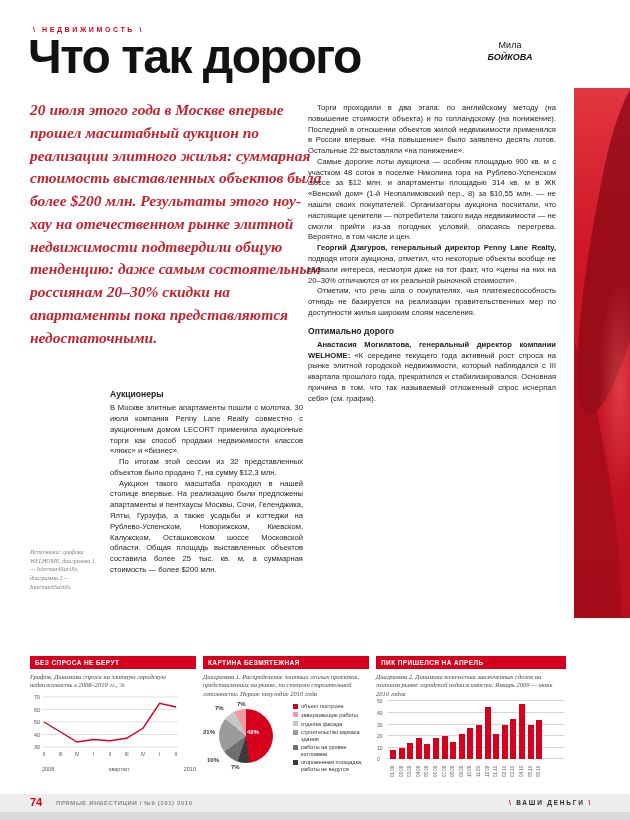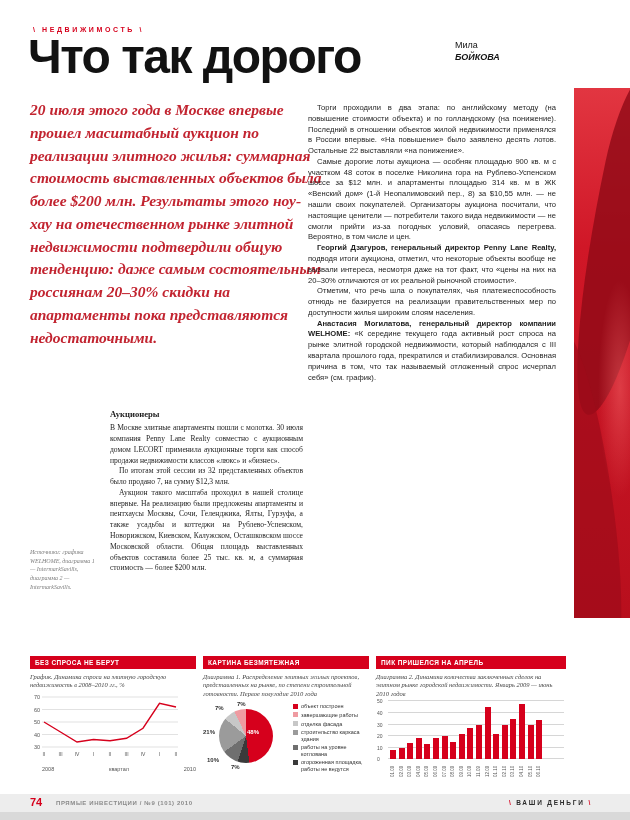--- a/index.html
+++ b/index.html
@@ -13,21 +13,21 @@
   .kicker{
     position:absolute; left:33px; top:26px;
     font-size:7px; font-weight:700; letter-spacing:2.6px; color:#d6001c;
   }
   .headline{
     position:absolute; left:28px; top:33px; width:470px;
     font-size:48px; font-weight:700; letter-spacing:-1.5px; color:#121212;
     line-height:1.0;
   }
   .author{
-    position:absolute; left:455px; top:40px; width:110px; text-align:left;
+    position:absolute; left:455px; top:40px; width:110px; text-align:center;
     font-size:9px; line-height:1.3; color:#141414;
   }
   .author .last{ font-weight:700; display:block;font-style:italic; }
   
   .photo{
     position:absolute; left:574px; top:88px; width:56px; height:530px;
     background:linear-gradient(180deg,#e23641 0%,#d01727 30%,#b80f1d 100%);
     overflow:hidden;
   }
   .photo .shape1{
@@ -50,21 +50,21 @@
     font-family:"Liberation Serif", serif; font-style:italic; font-weight:600;
     font-size:15.5px; line-height:1.47; color:#c22430;
   }
   .source-note{
     position:absolute; left:30px; top:548px; width:70px;
     font-family:"Liberation Serif", serif; font-style:italic;
     font-size:6px; line-height:1.45; color:#7d7d7d;
   }
   
   .bodycol{ font-size:7.6px; line-height:1.42; text-align:justify; color:#1d1d1d; }
-  .col-mid{ position:absolute; left:110px; top:408px; width:193px;font-family:Liberation Serif, serif; }
+  .col-mid{ position:absolute; left:110px; top:388px; width:193px; }
   .col-right{ position:absolute; left:308px; top:103px; width:248px; }
   .bodycol h3{ font-size:8.6px; font-weight:700; margin:0 0 3px; text-align:left; }
   .col-right h3{ margin-top:6px; }
   .bodycol p{ margin:0; }
   .bodycol p.ind{ text-indent:9px; }
   .bodycol .bname{ font-weight:700; }
   
   .panel{ position:absolute; top:656px; }
   .panel-1{ left:30px;  width:166px; }
   .panel-2{ left:203px; width:166px; }
@@ -150,20 +150,21 @@
     <p>В Москве элитные апартаменты пошли с молотка. 30 июля компания Penny Lane Realty совместно с аукционным домом LECORT применила аукционные торги как способ продажи недвижимости классов «люкс» и «бизнес».</p>
     <p class="ind">По итогам этой сессии из 32 представленных объектов было продано 7, на сумму $12,3 млн.</p>
     <p class="ind">Аукцион такого масштаба проходил в нашей столице впервые. На реализацию были предложены апартаменты и пентхаусы Москвы, Сочи, Геленджика, Ялты, Гурзуфа, а также усадьбы и коттеджи на Рублево-Успенском, Новорижском, Киевском, Калужском, Осташковском шоссе Московской области. Общая площадь выставленных объектов составила более 25 тыс. кв. м, а суммарная стоимость — более $200 млн.</p>
   </div>
 
   <div class="bodycol col-right">
     <p class="ind">Торги проходили в два этапа: по английскому методу (на повышение стоимости объекта) и по голландскому (на понижение). Последний в отношении объектов жилой недвижимости применялся в России впервые. «На повышение» было заявлено десять лотов. Остальные 22 выставляли «на понижение».</p>
     <p class="ind">Самые дорогие лоты аукциона — особняк площадью 900 кв. м с участком 48 соток в поселке Николина гора на Рублево-Успенском шоссе за $12 млн. и апартаменты площадью 314 кв. м в ЖК «Венский дом» (1-й Неопалимовский пер., 8) за $10,55 млн. — не нашли своих покупателей. Организаторы аукциона посчитали, что настоящие ценители — потребители такого вида недвижимости — не смогли прийти из-за погодных условий, опасаясь перегрева. Вероятно, в том числе и цен.</p>
     <p class="ind"><span class="bname">Георгий Дзагуров, генеральный директор Penny Lane Realty,</span><span> подводя итоги аукциона, отметил, что некоторые объекты вообще не вызвали интереса, несмотря даже на тот факт, что «цены на них на 20–30% отличаются от их реальной рыночной стоимости».</span></p>
     <p class="ind">Отметим, что речь шла о покупателях, чья платежеспособность отнюдь не базируется на реализации правительственных мер по доступности жилья широким слоям населения.</p>
+    <h3>Оптимально дорого</h3>
     <p class="ind"><span class="bname">Анастасия Могилатова, генеральный директор компании WELHOME:</span><span> «К середине текущего года активный рост спроса на рынке элитной городской недвижимости, который наблюдался с III квартала прошлого года, прекратился и стабилизировался. Основная причина в том, что так называемый отложенный спрос исчерпал себя» (см. график).</span></p>
   </div>
 
   <div class="panel panel-1">
     <div class="panel-h">БЕЗ СПРОСА НЕ БЕРУТ</div>
     <div class="panel-caption">График. Динамика спроса на элитную городскую недвижимость в 2008–2010 гг., %</div>
     <svg width="150" height="68" viewBox="0 0 150 68">
         <line x1="12" x2="148" y1="4" y2="4" stroke="#cfcfcf" stroke-width="0.6"></line>
         <text x="10" y="6" text-anchor="end" font-size="5.5" fill="#555">70</text>
         <line x1="12" x2="148" y1="16.5" y2="16.5" stroke="#cfcfcf" stroke-width="0.6"></line>

